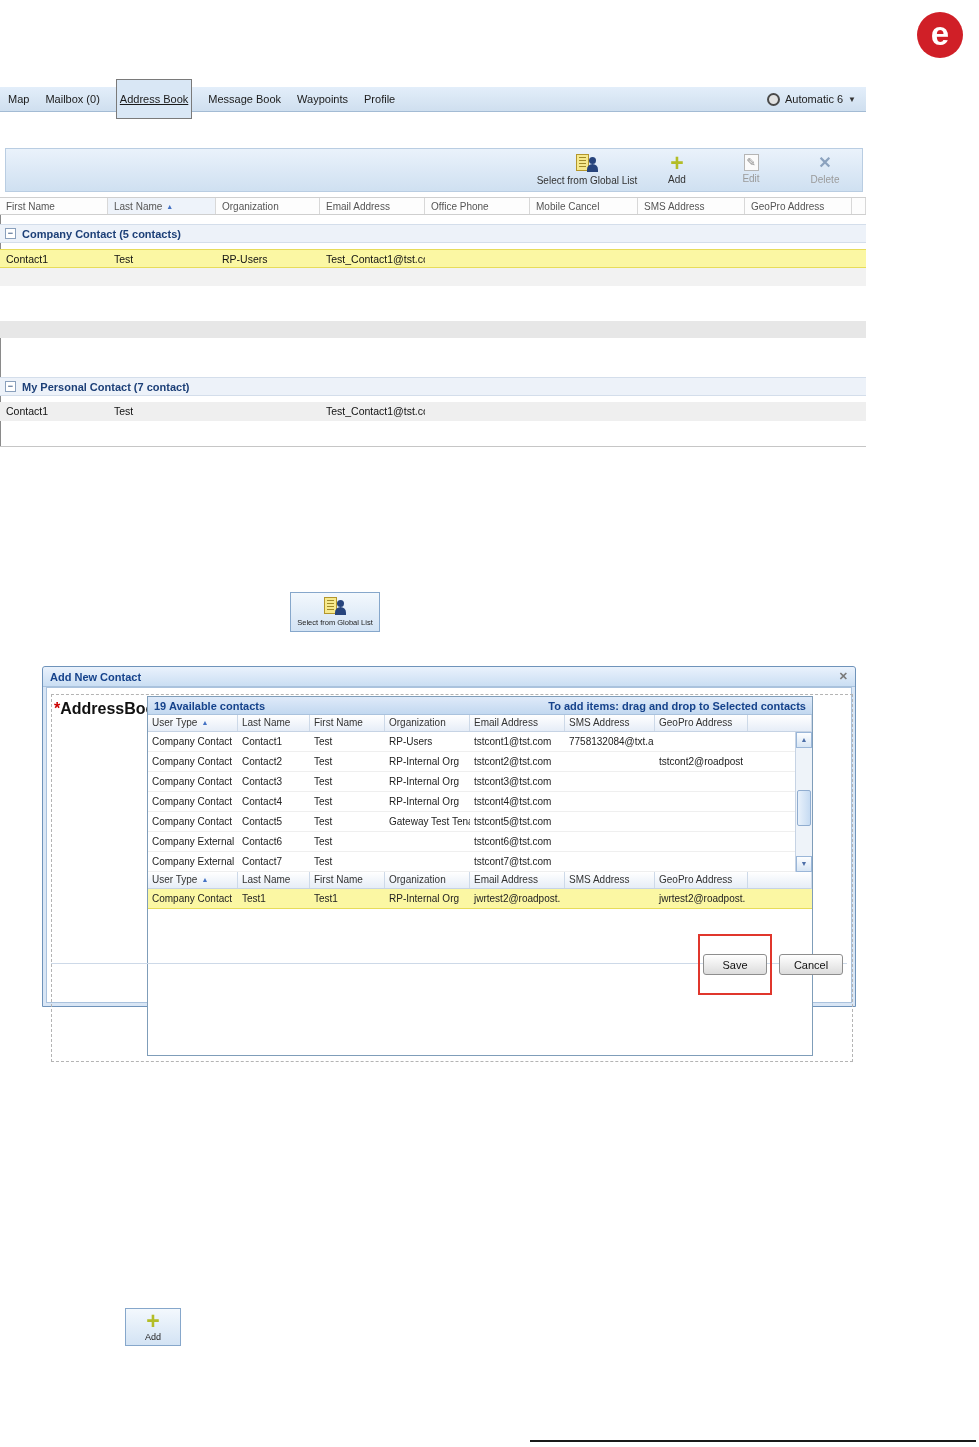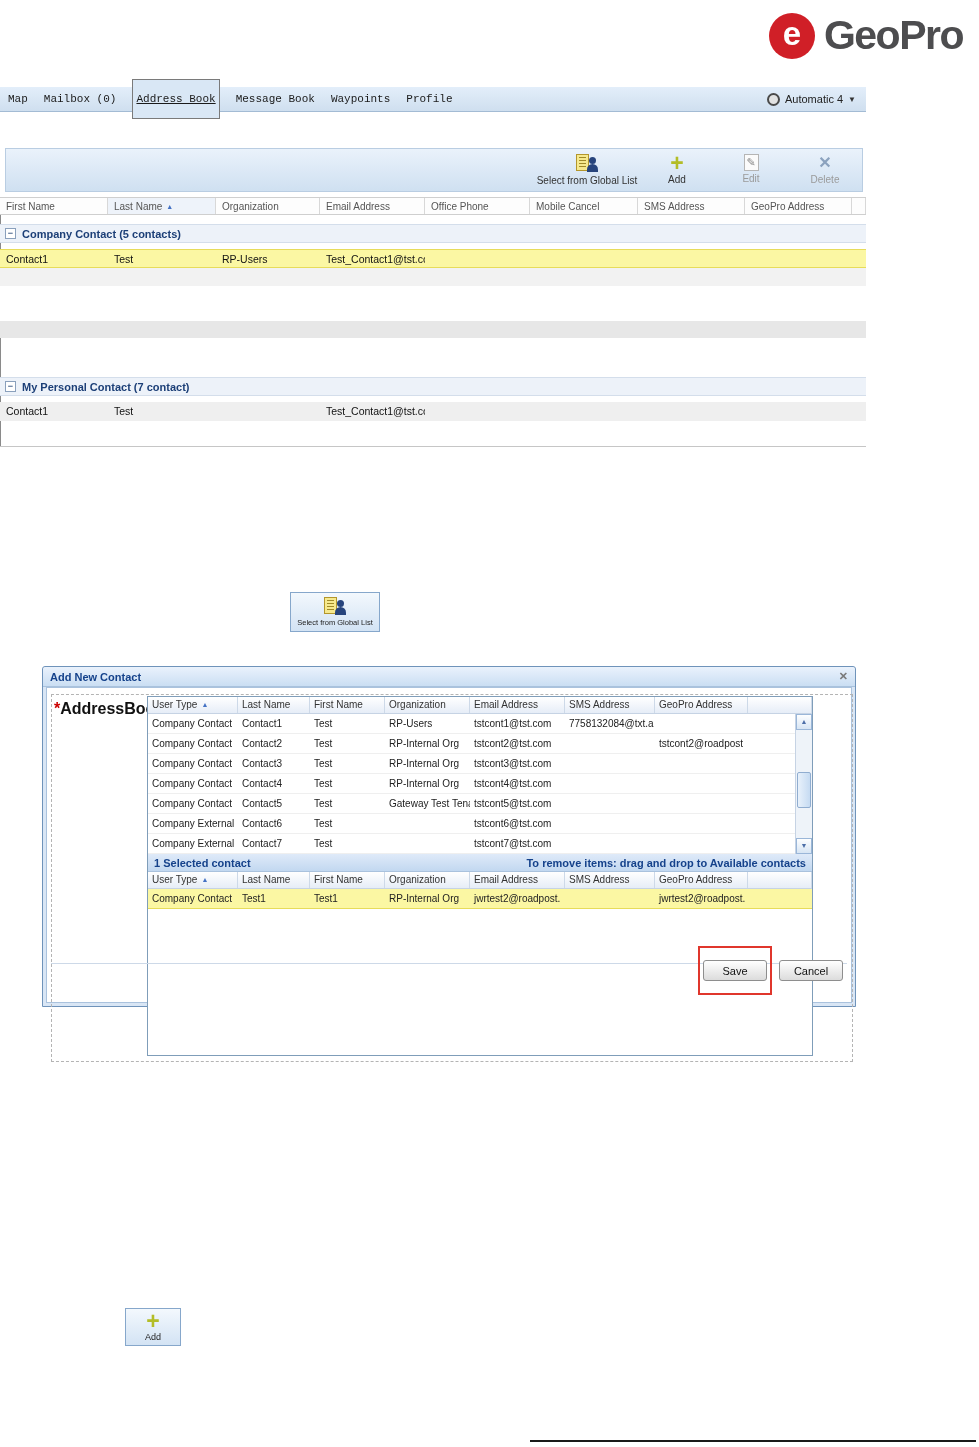--- a/index.html
+++ b/index.html
@@ -8,21 +8,21 @@
 
   
   .logo { position:absolute; top:12px; right:16px; display:flex; align-items:center; gap:9px; }
   .logo-mark { width:46px; height:46px; border-radius:50%; background:#d01f27; display:flex; align-items:center; justify-content:center; }
   .logo-e { color:#fff; font-weight:bold; font-size:33px; line-height:1; transform:translateY(-2px); }
   .logo-text { font-size:41px; font-weight:bold; color:#4d4d4f; letter-spacing:-1.5px; }
 
   
   .navbar { position:absolute; top:87px; left:0; width:866px; height:25px; background:linear-gradient(#e3eefa,#cfdfef); border-bottom:1px solid #a3bbd4; display:flex; align-items:center; font-size:11px; }
   .nav-tabs { display:flex; align-items:center; gap:16px; padding-left:8px; }
-  .nav-tab { color:#1a1a1a; cursor:pointer; white-space:nowrap;font-family:Liberation Mono, monospace; }
+  .nav-tab { color:#1a1a1a; cursor:pointer; white-space:nowrap; }
   .nav-tab.active { border:1px solid #7a7a7a; background:#d9e7f5; padding:13px 3px; text-decoration:underline; }
   .user-menu { margin-left:auto; margin-right:10px; display:flex; align-items:center; gap:5px; cursor:pointer; }
   .user-badge { width:13px; height:13px; border-radius:50%; border:2px solid #4a4a4a; background:#e2e2e2; display:inline-block; }
   .caret { font-size:8px; color:#333; }
 
   
   .toolbar { position:absolute; top:148px; left:5px; width:858px; height:44px; background:linear-gradient(#eaf2fb,#cfe0f1); border:1px solid #b9cde2; }
   .tbtn { position:absolute; top:3px; height:38px; display:flex; flex-direction:column; align-items:center; justify-content:flex-start; gap:2px; font-size:10px; color:#333; cursor:pointer; padding-top:2px; }
   .tbtn.disabled { color:#9a9a9a; cursor:default; }
   .tb-global { left:522px; width:118px; }
@@ -84,52 +84,51 @@
   .sel-rows { flex:0 0 20px; }
   .sel-rows .drow { background:#fbf7a3; border-bottom:1px solid #e7dc5a; }
   .vscroll { position:absolute; right:0; top:0; width:17px; height:140px; background:#eef3f9; border-left:1px solid #c6d3e4; }
   .sbtn { position:absolute; left:0; width:16px; height:16px; background:linear-gradient(#fdfeff,#d7e5f4); border:1px solid #9ab6d8; color:#4d6fa8; font-size:7px; text-align:center; line-height:14px; cursor:pointer; }
   .sbtn.up { top:0; } .sbtn.down { bottom:0; }
   .sthumb { position:absolute; left:1px; top:58px; width:14px; height:36px; background:linear-gradient(90deg,#e8f1fb,#c6dbf2); border:1px solid #90add0; border-radius:2px; cursor:grab; }
   .list-fill { flex:1; background:#fff; }
   .dlg-sep { position:absolute; left:4px; right:4px; bottom:38px; border-top:1px solid #cdd9e8; }
   .dlg-footer { position:absolute; right:8px; bottom:7px; display:flex; align-items:center; gap:7px; }
   .btn { min-width:64px; height:21px; font-size:11px; font-family:"Liberation Sans",sans-serif; background:linear-gradient(#ffffff,#dcdcdc); border:1px solid #8e8e8e; border-radius:3px; color:#111; cursor:pointer; }
-  .save-annot { border:2px solid #e0362c; padding:12px 3px; display:inline-flex; }
+  .save-annot { border:2px solid #e0362c; padding:18px 3px; display:inline-flex; }
 
   .footer-line { position:absolute; left:530px; top:1440px; width:446px; border-top:2px solid #1a1a1a; }
 </style>
 </head>
 <body>
 
 <div class="logo">
   <div class="logo-mark">
       <span class="logo-e">e</span>
     </div>
-  <span class="logo-text">GeoPro</span>
 </div>
 
 <div class="navbar">
   <div class="nav-tabs">
 
       <span class="nav-tab">Map</span>
 
       <span class="nav-tab">Mailbox (0)</span>
 
       <span class="nav-tab active">Address Book</span>
 
       <span class="nav-tab">Message Book</span>
 
       <span class="nav-tab">Waypoints</span>
 
       <span class="nav-tab">Profile</span>
     </div>
   <div class="user-menu">
     <span class="user-badge"></span>
-    <span>Automatic 4</span>
+    <span>Automatic 6</span>
     <span class="caret">▼</span>
   </div>
 </div>
 
 <div class="toolbar">
   <div class="tbtn tb-global">
     <span class="icon-global">
       <span class="doc">
           <i></i>
           <i></i>
@@ -228,20 +227,24 @@
     <span class="dlg-close">✕</span>
   </div>
   <div class="dlg-body">
     <div class="field-area"></div>
     <div class="field-label">
       <span class="req">*</span><span>AddressBook:</span>
     </div>
 
     <div class="dual-list">
 
+      <div class="list-header">
+        <span>19 Available contacts</span>
+        <span>To add items: drag and drop to Selected contacts</span>
+      </div>
 
       <div class="list-cols">
         <span class="lc dcw0">
           <span>User Type</span><span class="sort">▲</span>
         </span>
         <span class="lc dcw1">Last Name</span>
         <span class="lc dcw2">First Name</span>
         <span class="lc dcw3">Organization</span>
         <span class="lc dcw4">Email Address</span>
         <span class="lc dcw5">SMS Address</span>
@@ -322,24 +325,20 @@
               <span class="dc dcw6"></span>
             </div>
           </div>
         <div class="vscroll">
           <span class="sbtn up">▲</span>
           <span class="sthumb"></span>
           <span class="sbtn down">▼</span>
         </div>
       </div>
 
-      <div class="list-header">
-        <span>1 Selected contact</span>
-        <span>To remove items: drag and drop to Available contacts</span>
-      </div>
 
       <div class="list-cols">
         <span class="lc dcw0">
           <span>User Type</span><span class="sort">▲</span>
         </span>
         <span class="lc dcw1">Last Name</span>
         <span class="lc dcw2">First Name</span>
         <span class="lc dcw3">Organization</span>
         <span class="lc dcw4">Email Address</span>
         <span class="lc dcw5">SMS Address</span>

